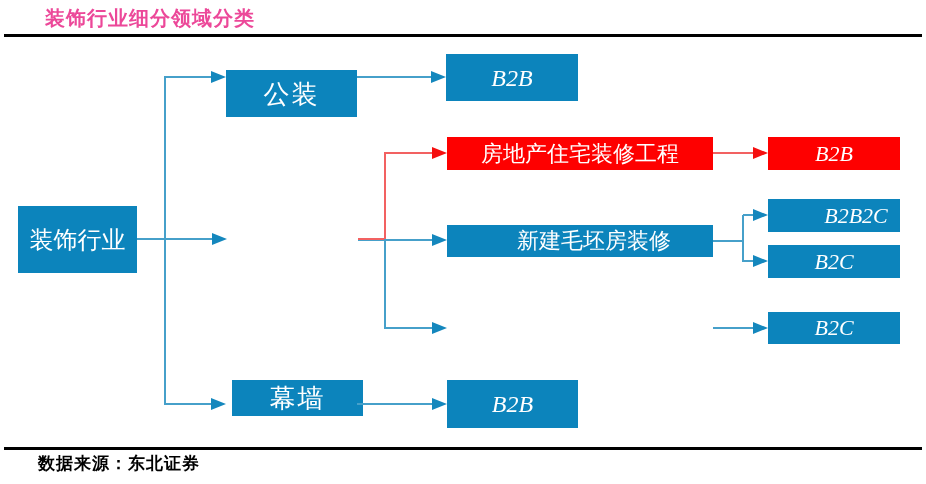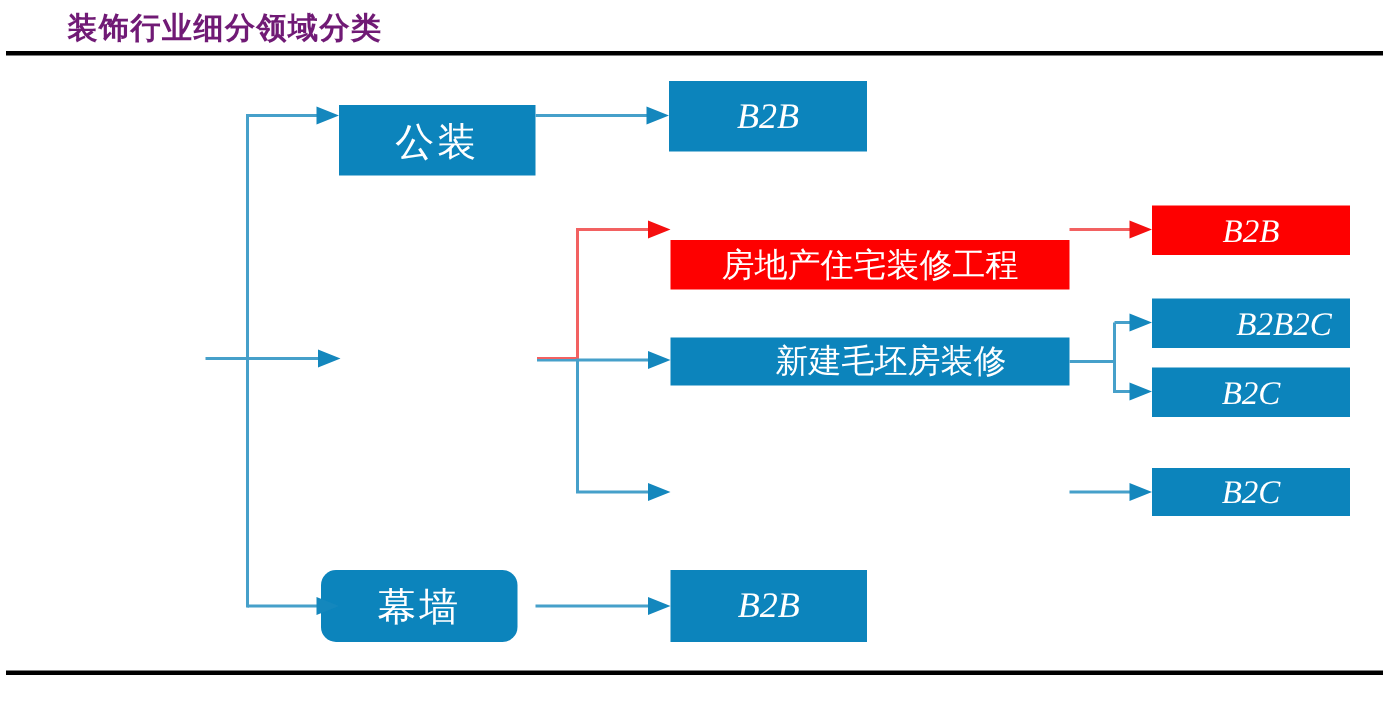--- a/index.html
+++ b/index.html
@@ -6,21 +6,21 @@
   #stage{
     position:relative;
     width:926px;height:484px;
     background:#ffffff;
     font-family:"Liberation Sans","DejaVu Sans",sans-serif;
     overflow:hidden;
   }
   .title{
     position:absolute;left:45px;top:5px;
     font-family:Liberation Mono, monospace;
-    font-weight:700;font-size:20px;color:#701a75;
+    font-weight:700;font-size:20px;color:#ec4899;
     letter-spacing:1px;
   }
   .rule{
     position:absolute;left:4px;width:918px;height:3px;
     background:var(--rule-black,#000);
   }
   .rule.top{top:34px;}
   .rule.bottom{top:447px;}
   .source{
     position:absolute;left:38px;top:452px;
@@ -58,35 +58,36 @@
   .arrow.red{border-left:15px solid var(--arrow-red,#f50f0f);}
 </style>
 </head>
 <body>
 
 <div id="stage">
 
   <div class="title">装饰行业细分领域分类</div>
   <div class="rule top"></div>
 
+  <div class="node blue cjk f24" style="left:18px;top:206px;width:119px;height:67px;">装饰行业</div>
 
   <div class="node blue cjk f26" style="left:226px;top:70px;width:131px;height:47px;">公装</div>
   <div class="node blue latin lat24" style="left:446px;top:54px;width:132px;height:47px;">B2B</div>
 
 
-  <div class="node red cjk f22" style="left:447px;top:137px;width:266px;height:33px;margin-top:23px;">房地产住宅装修工程</div>
+  <div class="node red cjk f22" style="left:447px;top:137px;width:266px;height:33px;">房地产住宅装修工程</div>
   <div class="node red latin lat22" style="left:768px;top:137px;width:132px;height:33px;">B2B</div>
 
   <div class="node blue cjk f22" style="left:447px;top:225px;width:266px;height:32px;padding-left:28px;">新建毛坯房装修</div>
   <div class="node blue latin lat22" style="left:768px;top:199px;width:132px;height:33px;padding-left:44px;">B2B2C</div>
   <div class="node blue latin lat22" style="left:768px;top:245px;width:132px;height:33px;">B2C</div>
 
   <div class="node blue latin lat22" style="left:768px;top:312px;width:132px;height:32px;">B2C</div>
 
-  <div class="node blue cjk f26" style="left:214px;top:380px;width:131px;height:48px;border-radius:10px;">幕墙</div>
+  <div class="node blue cjk f26" style="left:232px;top:380px;width:131px;height:36px;">幕墙</div>
   <div class="node blue latin lat24" style="left:447px;top:380px;width:131px;height:48px;">B2B</div>
 
   <div class="line h blue" style="left:137px;top:238px;width:28px;"></div>
   <div class="line v blue" style="left:164px;top:76px;height:329px;"></div>
 
   <div class="line h blue" style="left:165px;top:76px;width:48px;"></div>
   <div class="arrow blue" style="left:211px;top:71px;"></div>
 
   <div class="line h blue" style="left:165px;top:238px;width:49px;"></div>
   <div class="arrow blue" style="left:212px;top:233px;"></div>
@@ -119,14 +120,15 @@
   <div class="line v blue" style="left:742px;top:215px;height:47px;"></div>
   <div class="line h blue" style="left:743px;top:214px;width:12px;"></div>
   <div class="arrow blue" style="left:753px;top:209px;"></div>
   <div class="line h blue" style="left:743px;top:260px;width:12px;"></div>
   <div class="arrow blue" style="left:753px;top:255px;"></div>
 
   <div class="line h blue" style="left:713px;top:327px;width:42px;"></div>
   <div class="arrow blue" style="left:753px;top:322px;"></div>
 
   <div class="rule bottom"></div>
+  <div class="source">数据来源：东北证券</div>
 
 </div>
 
 </body></html>

